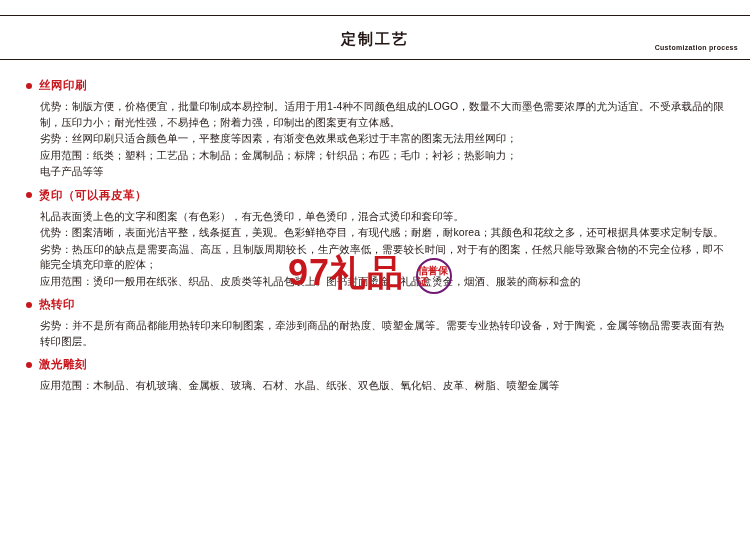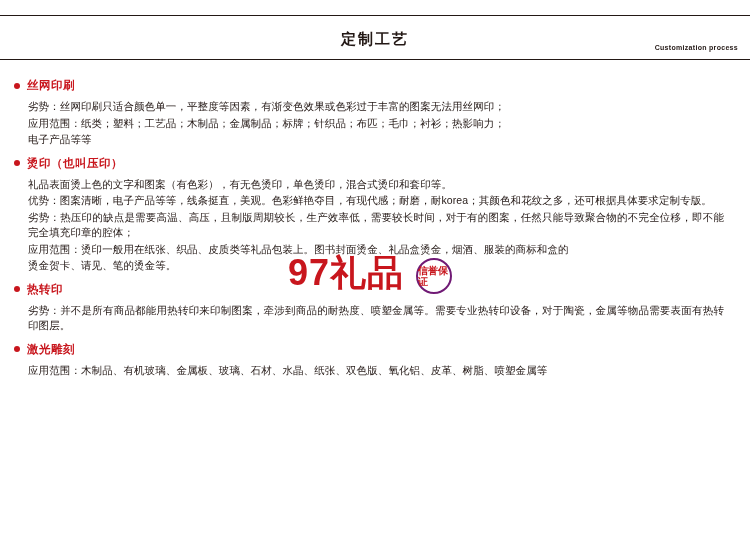--- a/index.html
+++ b/index.html
@@ -53,21 +53,21 @@
     width: 750px;
     height: 1px;
     background: #231815;
   }
   .header-rule.r1 { top: 15px; }
   .header-rule.r2 { top: 59px; }
 
   
   .content {
     position: relative;
-    padding: 12px 26px 0 14px;
+    padding: 12px 26px 0 26px;
   }
   .section {
     margin-bottom: 8px;
   }
   .sec-head {
     display: flex;
     align-items: center;
     margin-bottom: 6px;
   }
   .bullet {
@@ -140,35 +140,35 @@
     <div class="header-rule r2"></div>
   </div>
 
   <div class="content">
 
     <div class="section">
       <div class="sec-head">
         <span class="bullet"></span>
         <span class="sec-title">丝网印刷</span>
       </div>
+      <p class="para">优势：制版方便，价格便宜，批量印制成本易控制。适用于用1-4种不同颜色组成的LOGO，数量不大而墨色需要浓厚的尤为适宜。不受承载品的限制，压印力小；耐光性强，不易掉色；附着力强，印制出的图案更有立体感。</p>
       <p class="para">劣势：丝网印刷只适合颜色单一，平整度等因素，有渐变色效果或色彩过于丰富的图案无法用丝网印；</p>
       <p class="para">应用范围：纸类；塑料；工艺品；木制品；金属制品；标牌；针织品；布匹；毛巾；衬衫；热影响力；</p>
       <p class="para">电子产品等等</p>
     </div>
 
     <div class="section">
       <div class="sec-head">
         <span class="bullet"></span>
-        <span class="sec-title">烫印（也叫压印）</span>
+        <span class="sec-title">烫印（可以再皮革）</span>
       </div>
       <p class="para">礼品表面烫上色的文字和图案（有色彩），有无色烫印，单色烫印，混合式烫印和套印等。</p>
-      <p class="para">优势：图案清晰，电子产品等等，线条挺直，美观。色彩鲜艳夺目，有现代感；耐磨，耐korea；其颜色和花纹之多，还可根据具体要求定制专版。</p>
+      <p class="para">优势：图案清晰，表面光洁平整，线条挺直，美观。色彩鲜艳夺目，有现代感；耐磨，耐korea；其颜色和花纹之多，还可根据具体要求定制专版。</p>
       <p class="para">劣势：热压印的缺点是需要高温、高压，且制版周期较长，生产效率低，需要较长时间，对于有的图案，任然只能导致聚合物的不完全位移，即不能完全填充印章的腔体；</p>
       <p class="para">应用范围：烫印一般用在纸张、织品、皮质类等礼品包装上。图书封面烫金、礼品盒烫金，烟酒、服装的商标和盒的</p>
-      <p class="para">烫金贺卡、请见、笔的烫金等。</p>
     </div>
 
     <div class="section">
       <div class="sec-head">
         <span class="bullet"></span>
         <span class="sec-title">热转印</span>
       </div>
       <p class="para">劣势：并不是所有商品都能用热转印来印制图案，牵涉到商品的耐热度、喷塑金属等。需要专业热转印设备，对于陶瓷，金属等物品需要表面有热转印图层。</p>
     </div>
 

